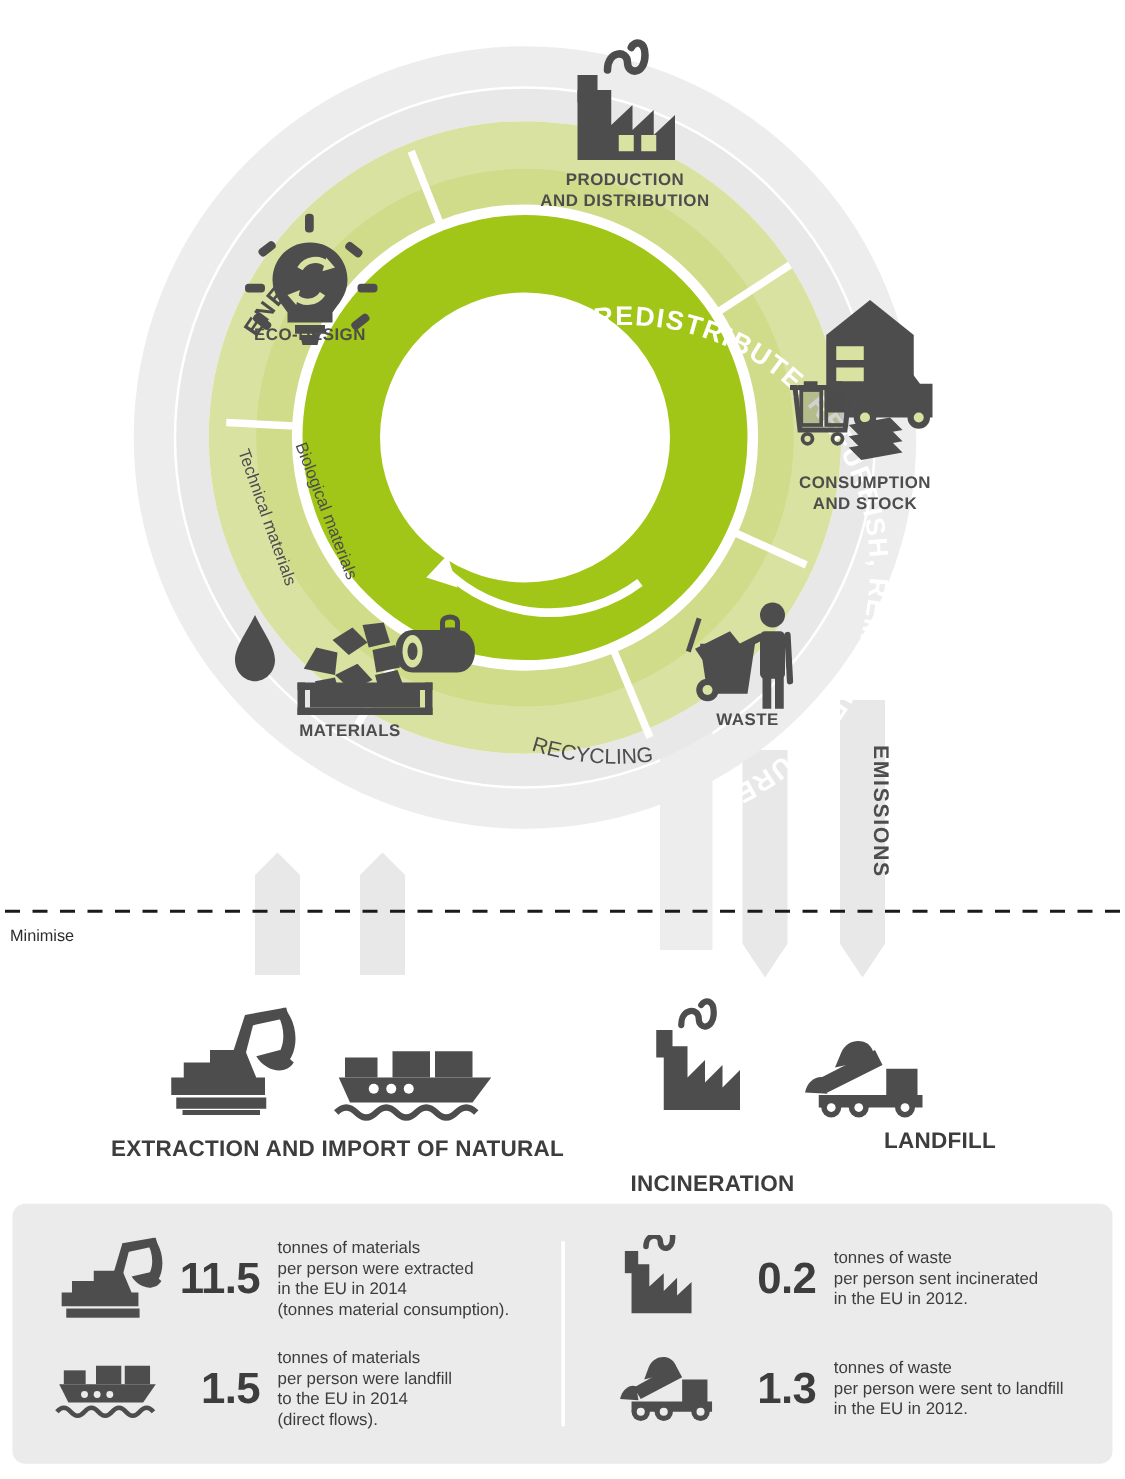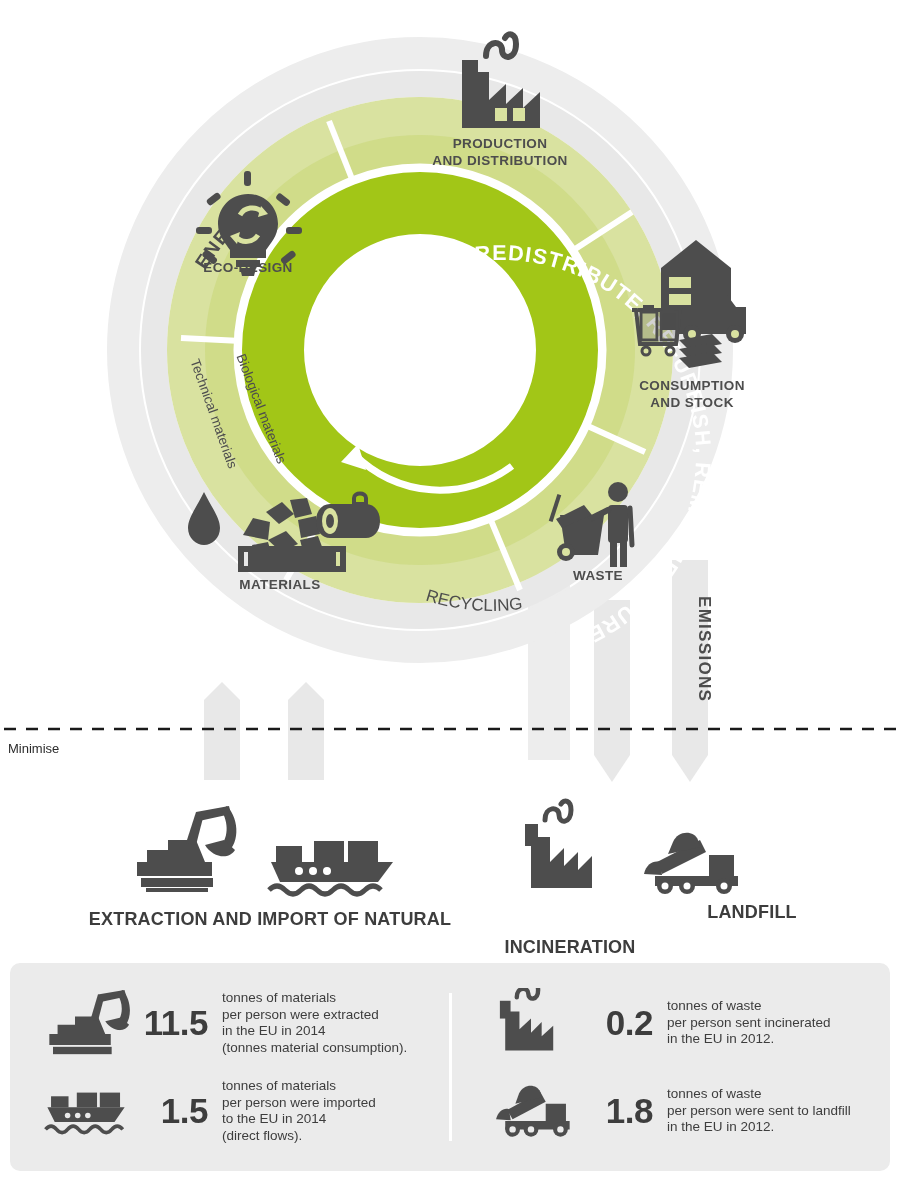--- a/index.html
+++ b/index.html
@@ -337,21 +337,21 @@
           <rect x="65" y="10" width="22" height="16"></rect>
           <circle cx="30" cy="35" r="3" fill="#ebebeb"></circle>
           <circle cx="41" cy="35" r="3" fill="#ebebeb"></circle>
           <circle cx="52" cy="35" r="3" fill="#ebebeb"></circle>
           <path d="M 6,50 q 6,-7 12,0 t 12,0 t 12,0 t 12,0 t 12,0 t 12,0 t 12,0" fill="none" stroke="#4d4d4d" stroke-width="4"></path>
         </svg>
       </div>
       <div class="stat-num">1.5</div>
       <div class="stat-text">
         <div>tonnes of materials</div>
-        <div>per person were imported</div>
+        <div>per person were landfill</div>
         <div>to the EU in 2014</div>
         <div>(direct flows).</div>
       </div>
     </div>
   </div>
 
   <div class="stats-col right">
 
     <div class="stat-row">
       <div class="stat-icon">
@@ -377,21 +377,21 @@
           <path d="M 37,12 C 42,1 56,1 60,10 L 62,16 L 33,23 Z"></path>
           <path d="M 12,40 C 14,31 21,27 26,29 L 28,41 Z"></path>
           <circle cx="30" cy="51" r="8"></circle>
             <circle cx="30" cy="51" r="3.5" fill="#ebebeb"></circle>
           <circle cx="50" cy="51" r="8"></circle>
             <circle cx="50" cy="51" r="3.5" fill="#ebebeb"></circle>
           <circle cx="82" cy="51" r="8"></circle>
             <circle cx="82" cy="51" r="3.5" fill="#ebebeb"></circle>
         </svg>
       </div>
-      <div class="stat-num">1.8</div>
+      <div class="stat-num">1.3</div>
       <div class="stat-text">
         <div>tonnes of waste</div>
         <div>per person were sent to landfill</div>
         <div>in the EU in 2012.</div>
       </div>
     </div>
   </div>
 </div>
 
 </body></html>

